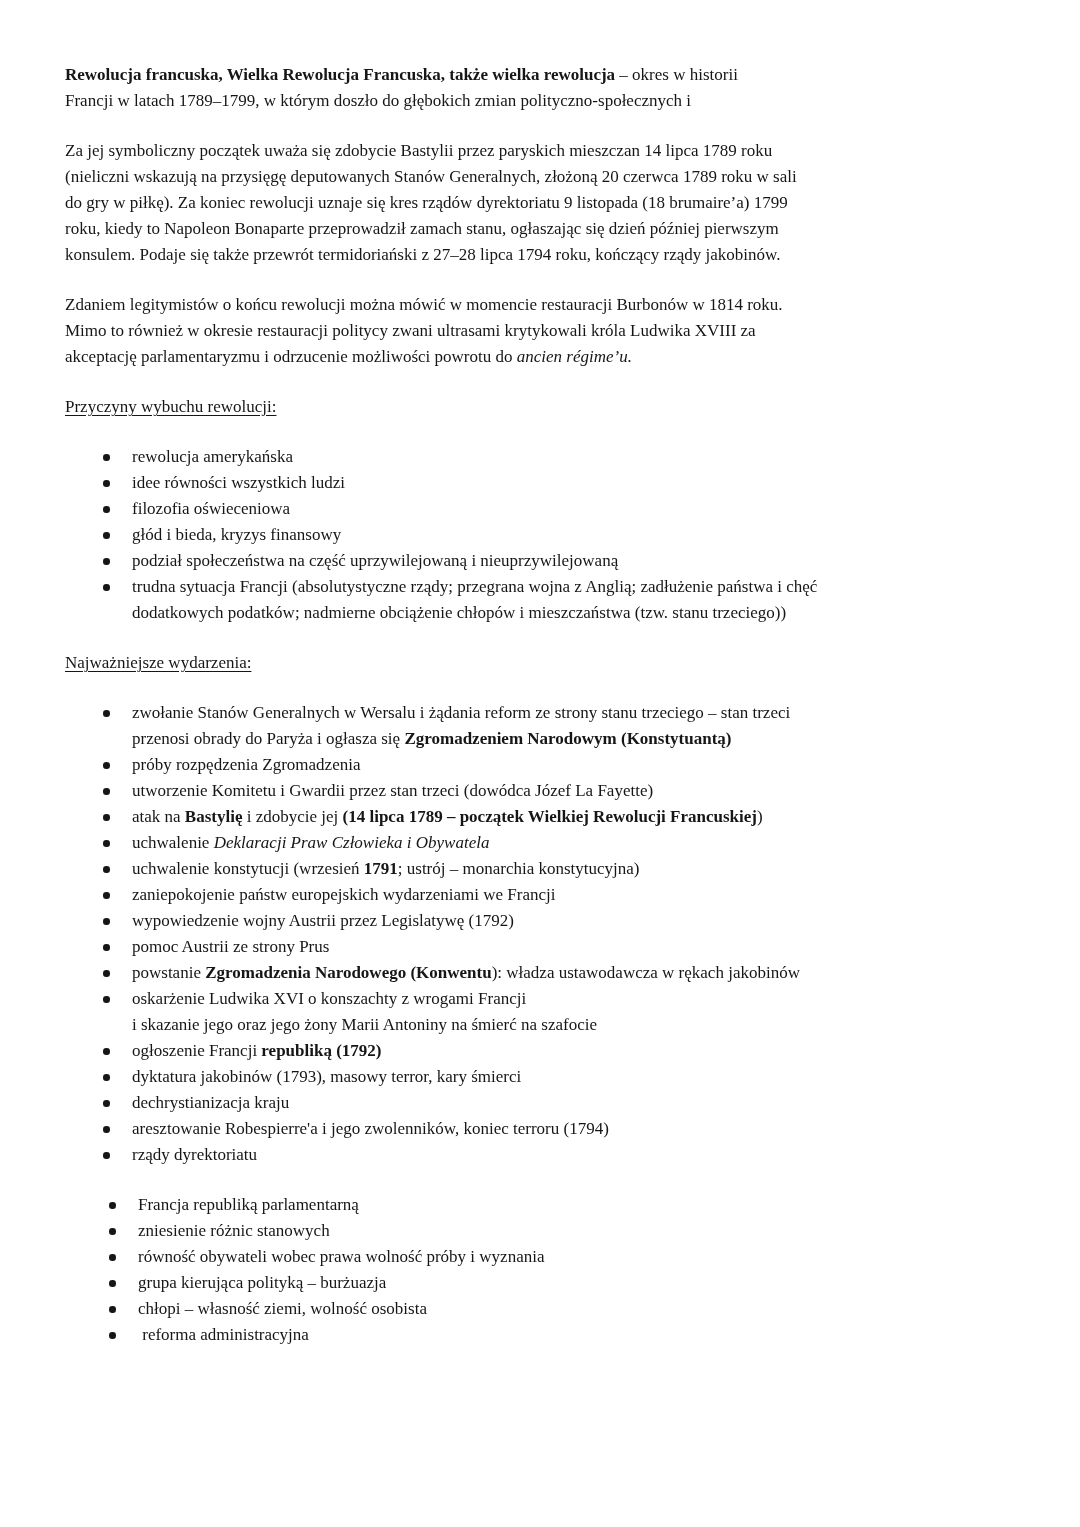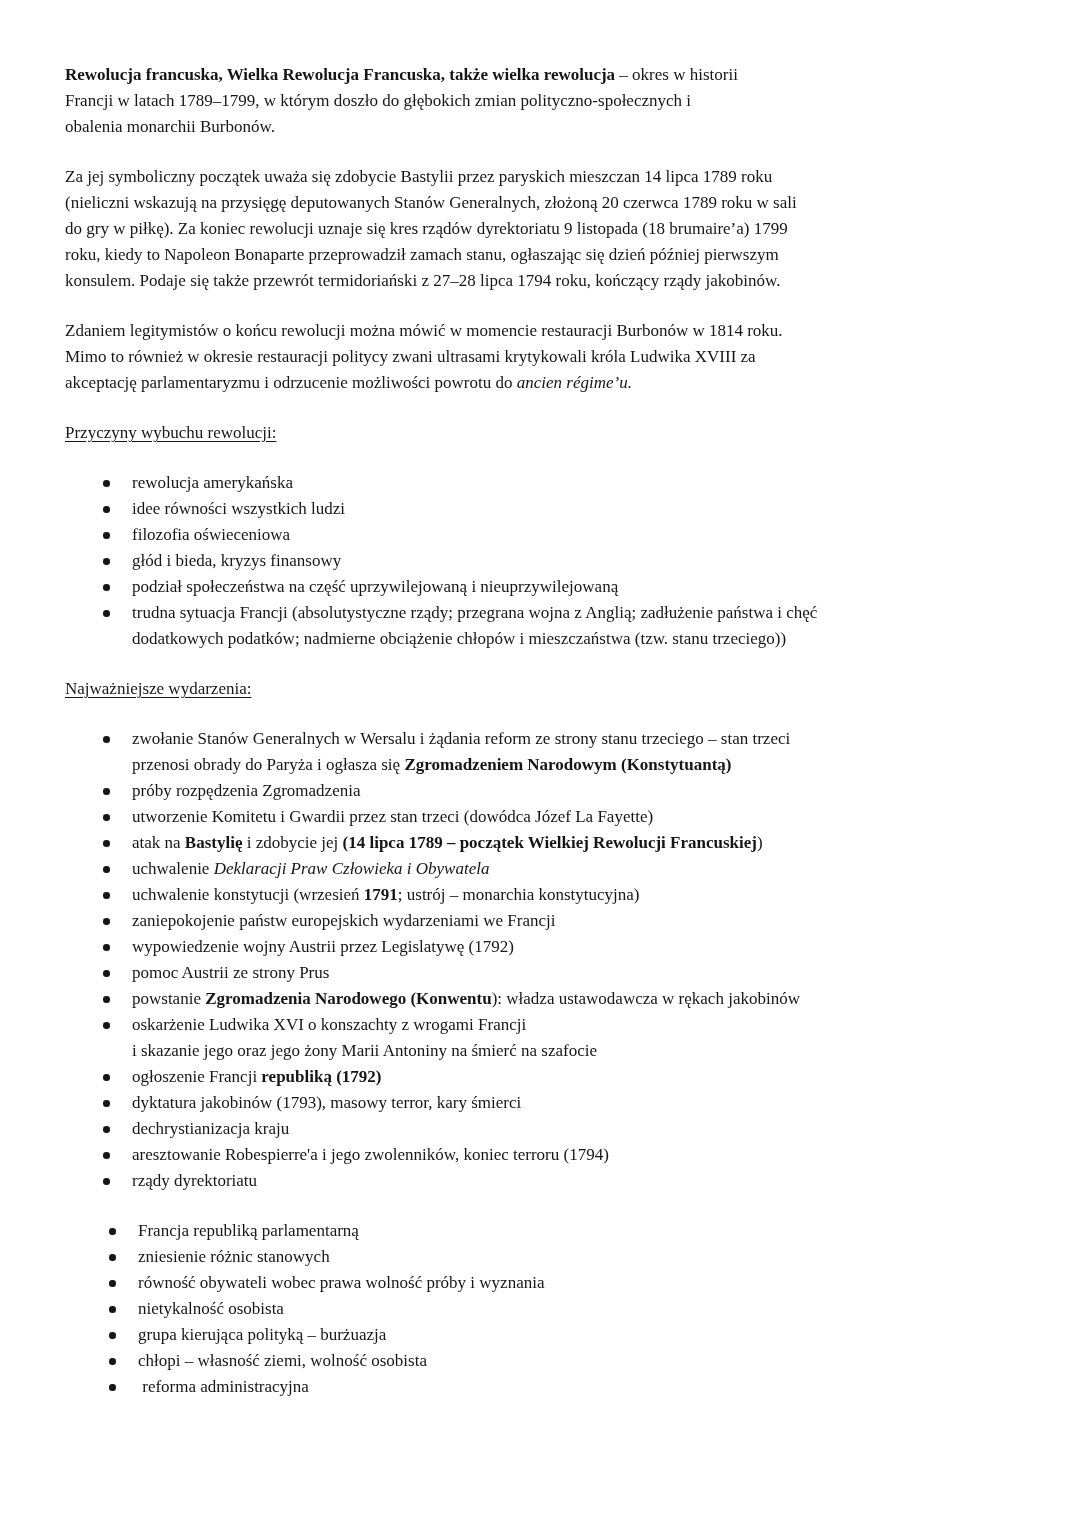--- a/index.html
+++ b/index.html
@@ -42,21 +42,20 @@
   .list-effects .li { padding-left: 73px; }
   .list-effects .bullet { left: 44px; }
 </style>
 </head>
 <body>
 
 <div class="page">
   <div class="block para">
       <div class="line"><span class="b">Rewolucja francuska, Wielka Rewolucja Francuska, także wielka rewolucja</span><span> – okres w historii</span></div>
       <div class="line"><span>Francji w latach 1789–1799, w którym doszło do głębokich zmian polityczno-społecznych i</span></div>
-      <div class="line"><span>obalenia monarchii Burbonów.</span></div>
     </div>
   <div class="block para">
       <div class="line"><span>Za jej symboliczny początek uważa się zdobycie Bastylii przez paryskich mieszczan 14 lipca 1789 roku</span></div>
       <div class="line"><span>(nieliczni wskazują na przysięgę deputowanych Stanów Generalnych, złożoną 20 czerwca 1789 roku w sali</span></div>
       <div class="line"><span>do gry w piłkę). Za koniec rewolucji uznaje się kres rządów dyrektoriatu 9 listopada (18 brumaire’a) 1799</span></div>
       <div class="line"><span>roku, kiedy to Napoleon Bonaparte przeprowadził zamach stanu, ogłaszając się dzień później pierwszym</span></div>
       <div class="line"><span>konsulem. Podaje się także przewrót termidoriański z 27–28 lipca 1794 roku, kończący rządy jakobinów.</span></div>
     </div>
   <div class="block para">
       <div class="line"><span>Zdaniem legitymistów o końcu rewolucji można mówić w momencie restauracji Burbonów w 1814 roku.</span></div>
@@ -171,24 +170,20 @@
       <div class="li">
         <span class="bullet"></span>
         <div class="line"><span>zniesienie różnic stanowych</span></div>
       </div>
       <div class="li">
         <span class="bullet"></span>
         <div class="line"><span>równość obywateli wobec prawa wolność próby i wyznania</span></div>
       </div>
       <div class="li">
         <span class="bullet"></span>
-        <div class="line"><span>nietykalność osobista</span></div>
-      </div>
-      <div class="li">
-        <span class="bullet"></span>
         <div class="line"><span>grupa kierująca polityką – burżuazja</span></div>
       </div>
       <div class="li">
         <span class="bullet"></span>
         <div class="line"><span>chłopi – własność ziemi, wolność osobista</span></div>
       </div>
       <div class="li">
         <span class="bullet"></span>
         <div class="line"><span> reforma administracyjna</span></div>
       </div>

